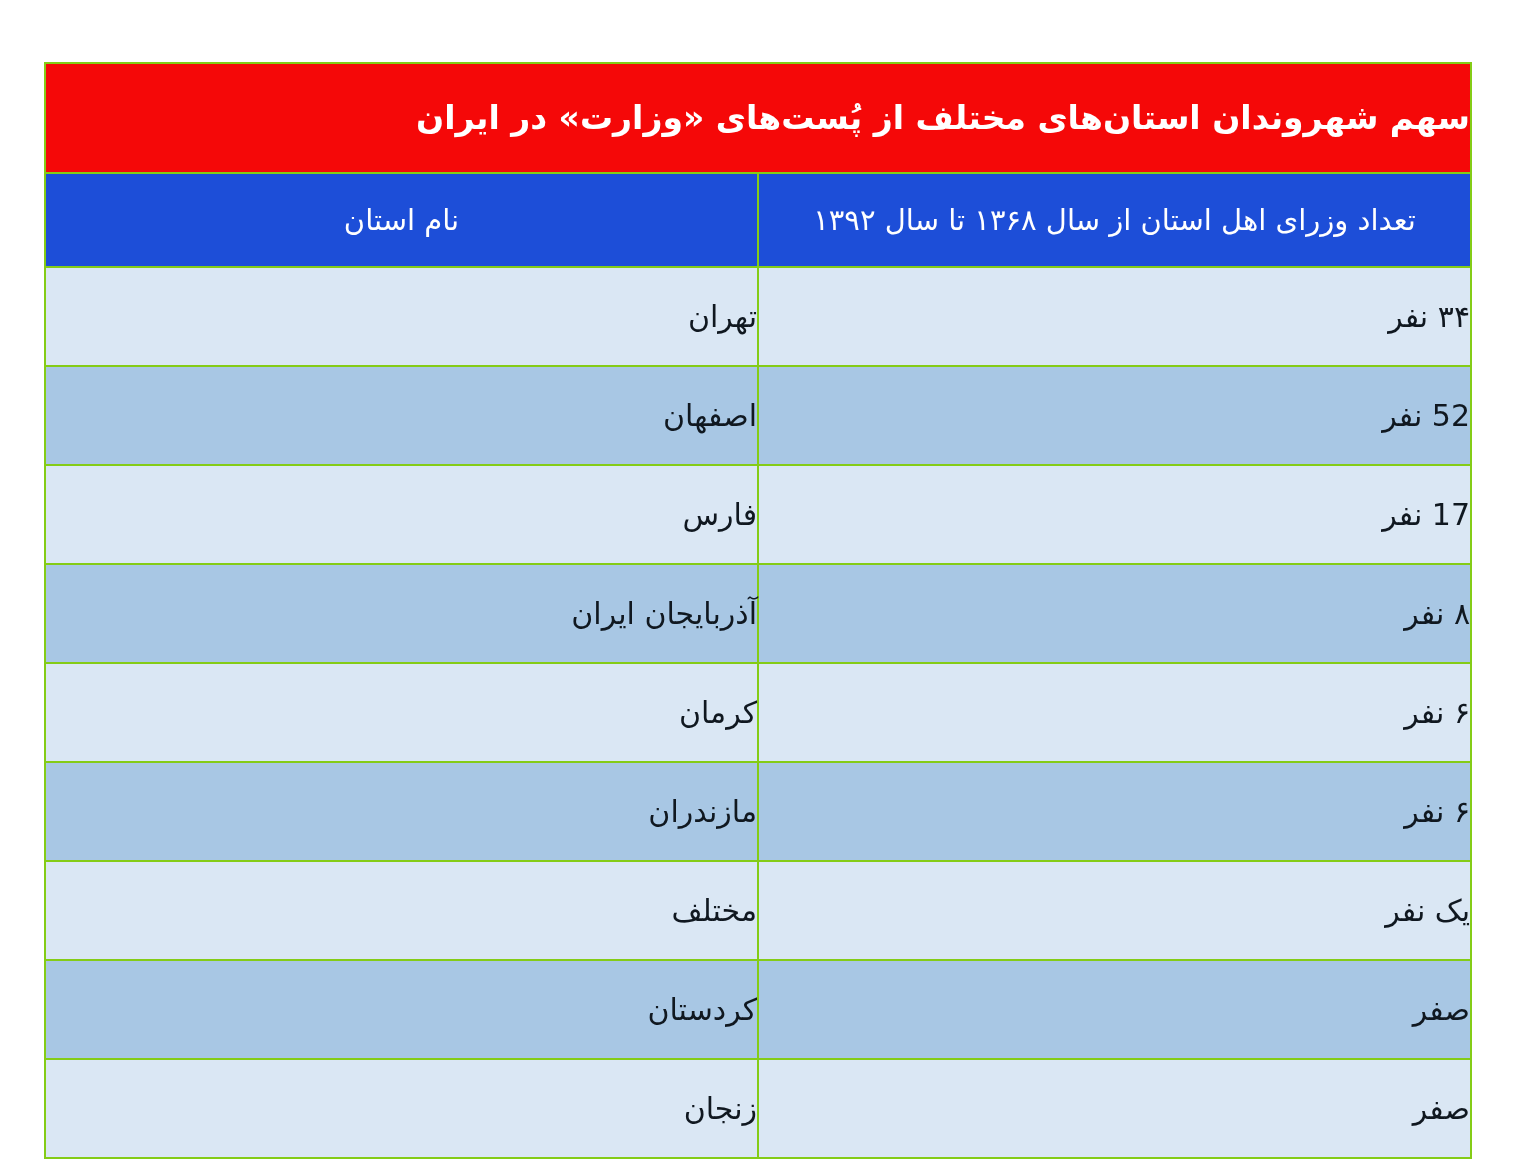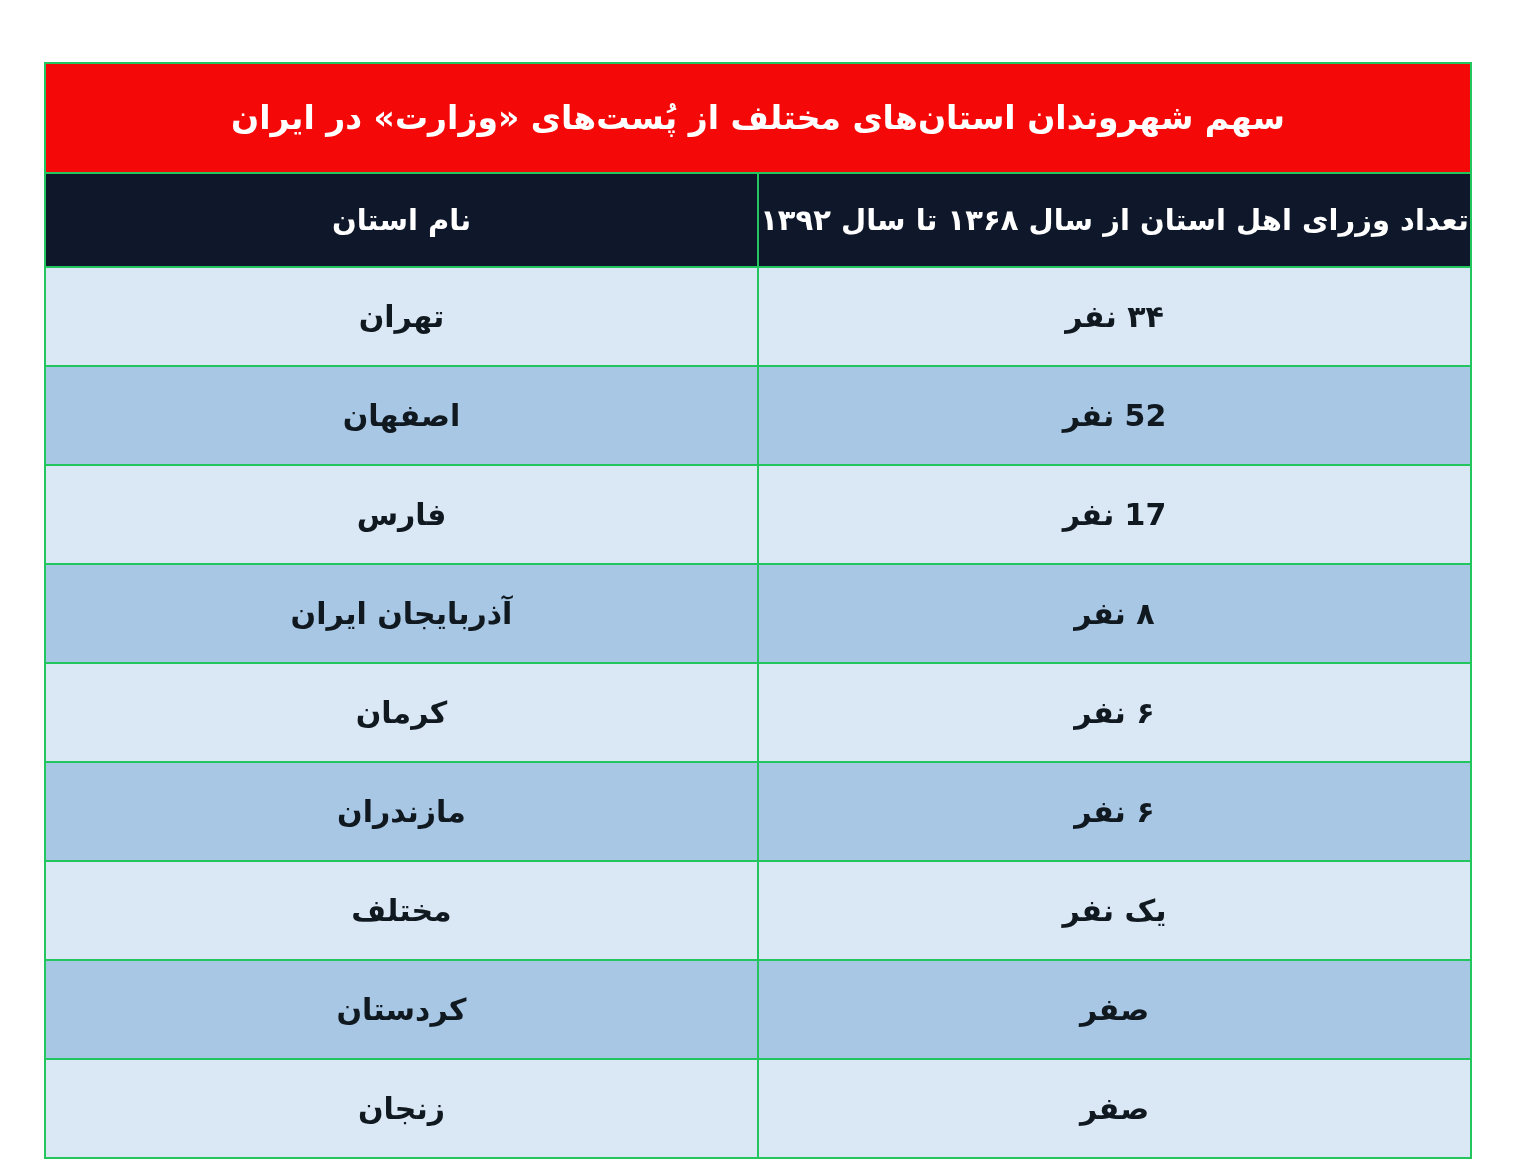--- a/index.html
+++ b/index.html
@@ -32,55 +32,54 @@
 
   table.data-table {
     width: 100%;
     border-collapse: collapse;
     table-layout: fixed;
     direction: rtl;
   }
 
   table.data-table td,
   table.data-table th {
-    border: 2px solid #22c55e;
+    border: 2px solid #84cc16;
     padding: 0;
-    text-align: center;
     vertical-align: middle;
   }
 
   
   .title-cell {
     background: #f50808;
     color: #ffffff;
     font-size: 33px;
     font-weight: bold;
     height: 108px;
     line-height: 1.35;
     padding: 0 24px;
     letter-spacing: 0;
     border: none;
   }
 
   
   .head-cell {
-    background: #0f172a;
+    background: #1d4ed8;
     color: #ffffff;
     font-size: 29px;
-    font-weight: bold;
+    font-weight: normal;
     height: 92px;
     line-height: 1.4;
     padding: 0 18px;
   }
   .head-cell.province { width: 510px; }
 
   
   .cell {
     font-size: 30px;
-    font-weight: bold;
+    font-weight: normal;
     color: #101820;
     height: 97px;
     line-height: 1.3;
     margin-top: 38px;
   }
   .row-odd .cell { background: #dae7f4; }
   .row-even .cell { background: #a8c7e4; }
 
   .cell.province { width: 510px; }
 

